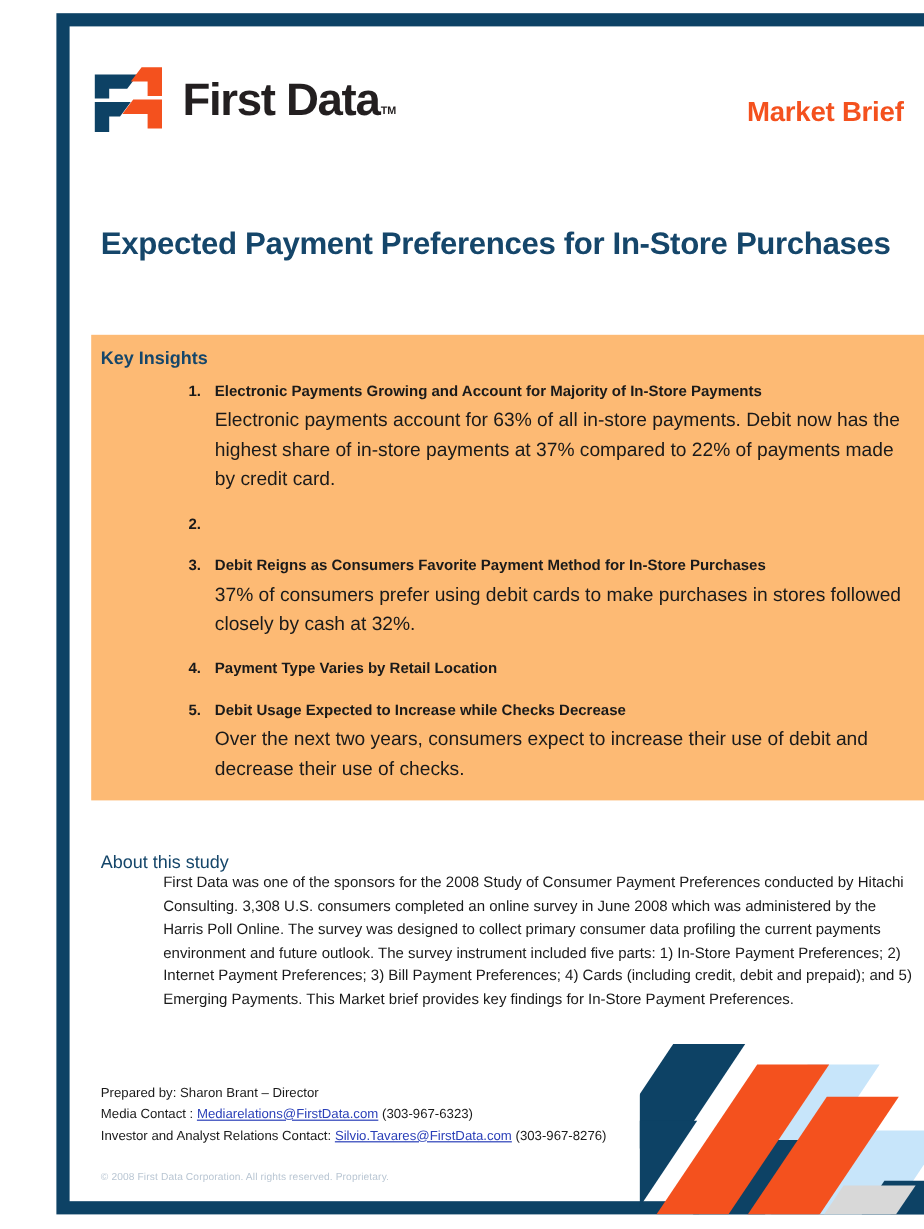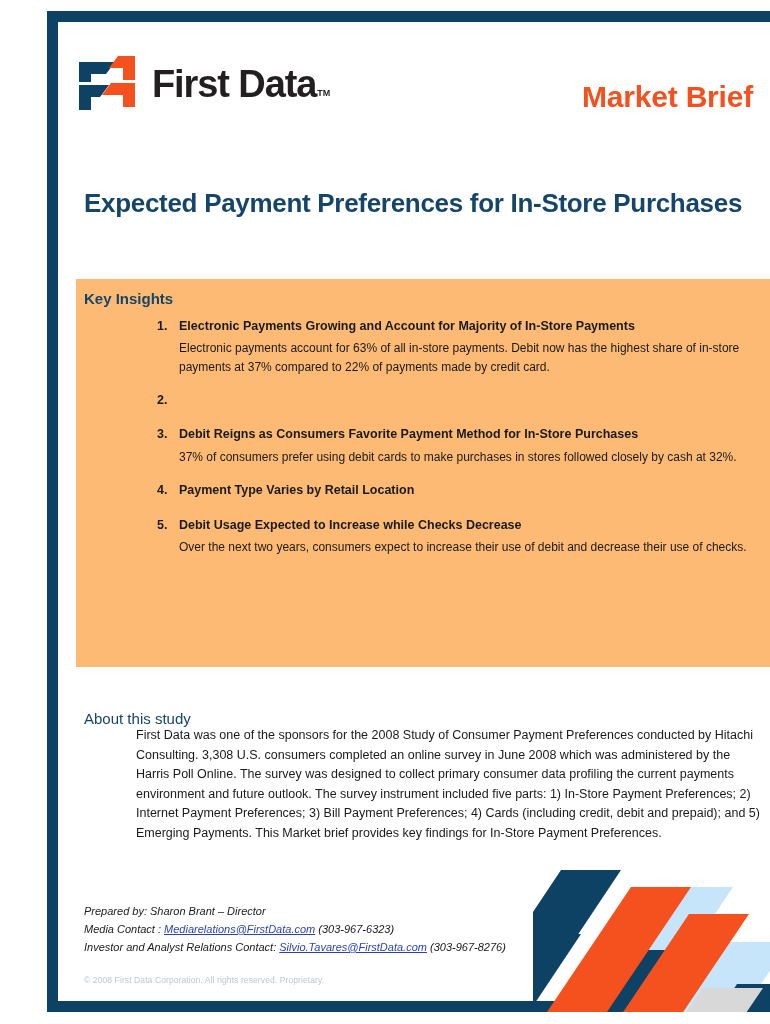--- a/index.html
+++ b/index.html
@@ -71,21 +71,21 @@
     font-weight: bold;
     color: #231f20;
     vertical-align: 1px;
     margin-left: 1px;
     letter-spacing: 0;
   }
   .market-brief {
     position: absolute;
     right: 0;
     top: 34px;
-    font-size: 30px;
+    font-size: 23px;
     font-weight: bold;
     color: #f4511e;
     letter-spacing: -0.2px;
   }
 
   
   .doc-title {
     position: absolute;
     left: 44px;
     top: 186px;
@@ -135,21 +135,21 @@
   .insight-body {
     flex: 1 1 auto;
   }
   .insight-title {
     font-size: 12.5px;
     font-weight: bold;
     color: #1a1a1a;
     line-height: 1.55;
   }
   .insight-text {
-    font-size: 12px;
+    font-size: 16px;
     color: #1a1a1a;
     line-height: 1.53;
     margin-top: 3px;
   }
 
   
   .about-heading {
     position: absolute;
     left: 44px;
     top: 710px;
@@ -170,21 +170,21 @@
   
   .contact {
     position: absolute;
     left: 44px;
     top: 903px;
     width: 470px;
     font-size: 11px;
     color: #1a1a1a;
     line-height: 1.62;
   }
-  .contact-line { white-space: nowrap; font-style: italic; }
+  .contact-line { white-space: nowrap; }
   .link {
     color: #2a3fb8;
     text-decoration: underline;
   }
   .copyright {
     position: absolute;
     left: 44px;
     top: 975px;
     font-size: 8.5px;
     color: #b9c6d3;

